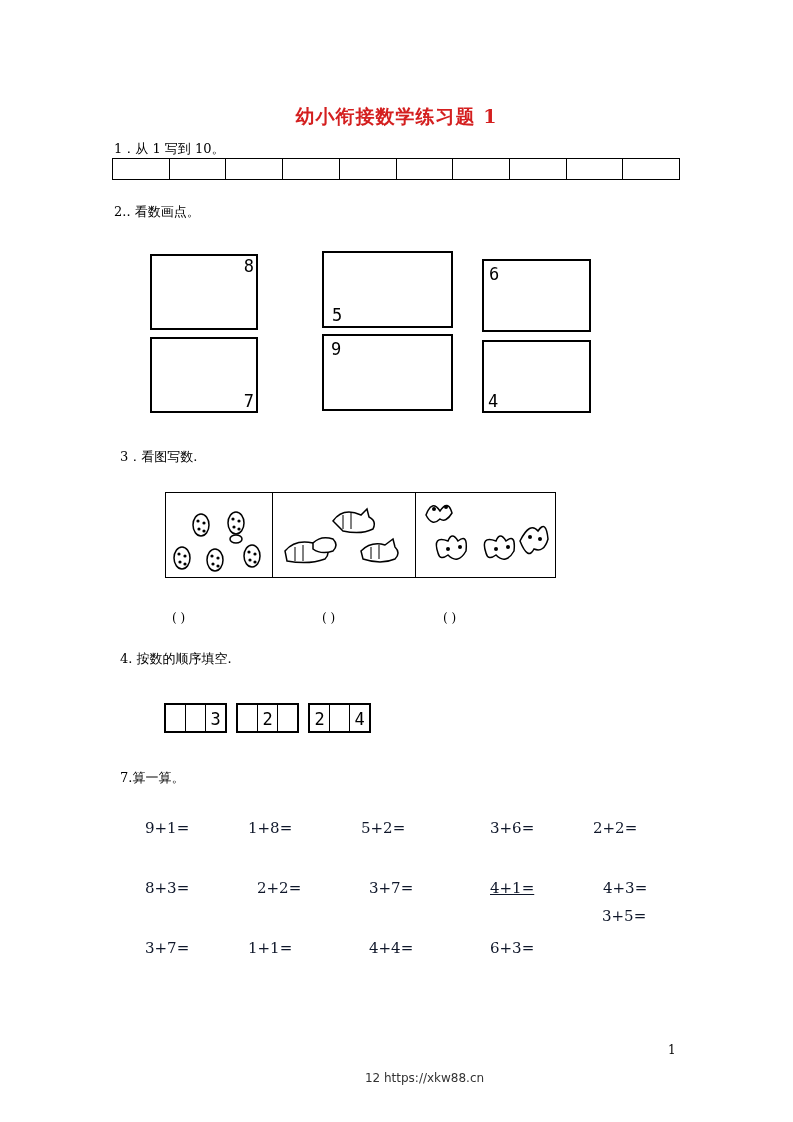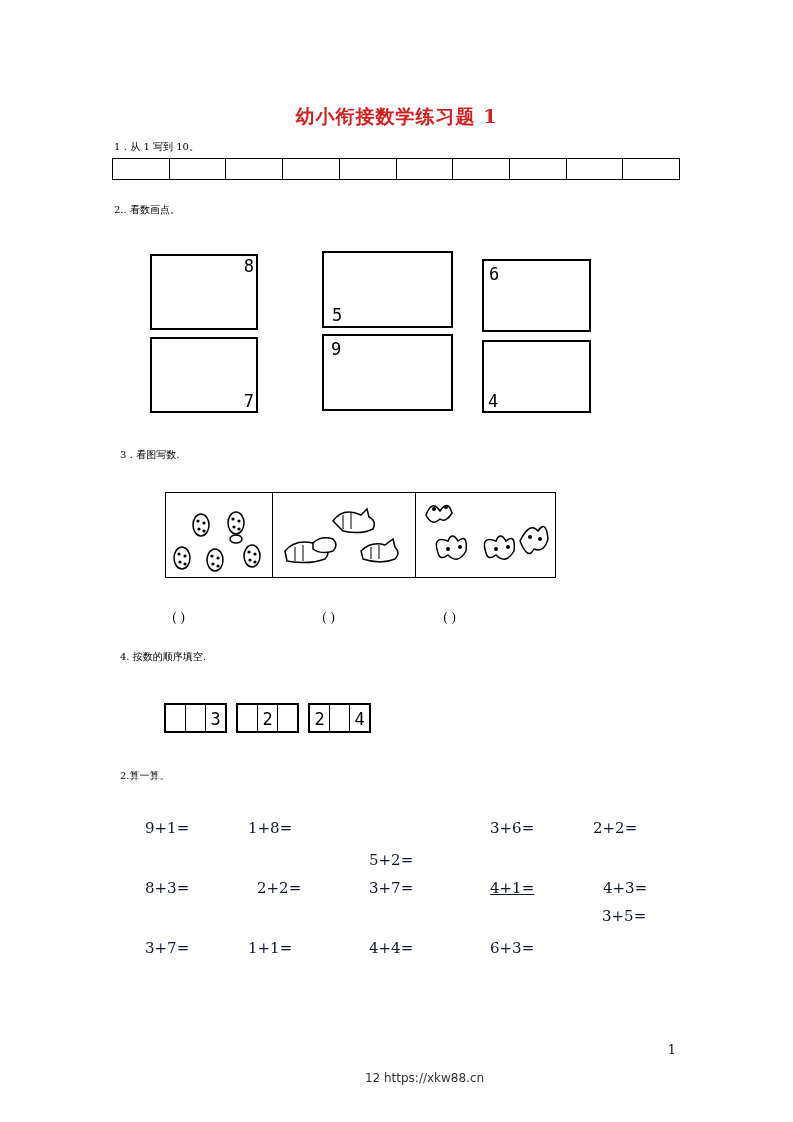--- a/index.html
+++ b/index.html
@@ -1,21 +1,21 @@
 <!DOCTYPE html>
 <html><head>
 <meta charset="utf-8">
 <style>
   html, body { margin: 0; padding: 0; background: #ffffff; }
   body { width: 793px; height: 1122px; position: relative; overflow: hidden;
          font-family: "DejaVu Serif", "Liberation Serif", serif; color: #000; }
   .abs { position: absolute; }
   .title { left: 0; width: 793px; top: 104px; text-align: center; color: #d41f1f;
            font-size: 19px; font-weight: bold; letter-spacing: 1px; }
-  .q { font-size: 10px; }
+  .q { font-size: 13px; }
   .grid10 { left: 112px; top: 158px; width: 568px; height: 22px; border: 1px solid #000;
             display: flex; box-sizing: border-box; }
   .grid10 .cell { flex: 1; border-right: 1px solid #000; }
   .grid10 .cell:last-child { border-right: none; }
   .dotbox { border: 2px solid #000; box-sizing: border-box; }
   .dotbox .num { position: absolute; font-family: "DejaVu Sans Mono", monospace;
                  font-size: 17px; line-height: 17px; }
   .pics { left: 165px; top: 492px; width: 391px; height: 86px; border: 1px solid #000;
           display: flex; box-sizing: border-box; }
   .pics .panel { position: relative; height: 100%; border-right: 1px solid #000; }
@@ -158,25 +158,25 @@
   <div class="sc"></div>
   <div class="sc">2</div>
   <div class="sc"></div>
 </div>
 <div class="abs seq" style="left:308px; top:703px;">
   <div class="sc">2</div>
   <div class="sc"></div>
   <div class="sc">4</div>
 </div>
 
-<div class="abs q" style="left:120px; top:769px;">2.算一算。</div>
+<div class="abs q" style="left:120px; top:769px;">7.算一算。</div>
 
 <div class="abs eq" style="left:145px; top:819px;">9+1=</div>
 <div class="abs eq" style="left:248px; top:819px;">1+8=</div>
-<div class="abs eq" style="left:369px; top:819px;margin-top:32px;">5+2=</div>
+<div class="abs eq" style="left:361px; top:819px;">5+2=</div>
 <div class="abs eq" style="left:490px; top:819px;text-align:right;">3+6=</div>
 <div class="abs eq" style="left:593px; top:819px;">2+2=</div>
 
 <div class="abs eq" style="left:145px; top:879px;">8+3=</div>
 <div class="abs eq" style="left:257px; top:879px;">2+2=</div>
 <div class="abs eq" style="left:369px; top:879px;">3+7=</div>
 <div class="abs eq" style="left:490px; top:879px;text-decoration:underline;">4+1=</div>
 <div class="abs eq" style="left:603px; top:879px;">4+3=</div>
 
 <div class="abs eq" style="left:145px; top:939px;">3+7=</div>

